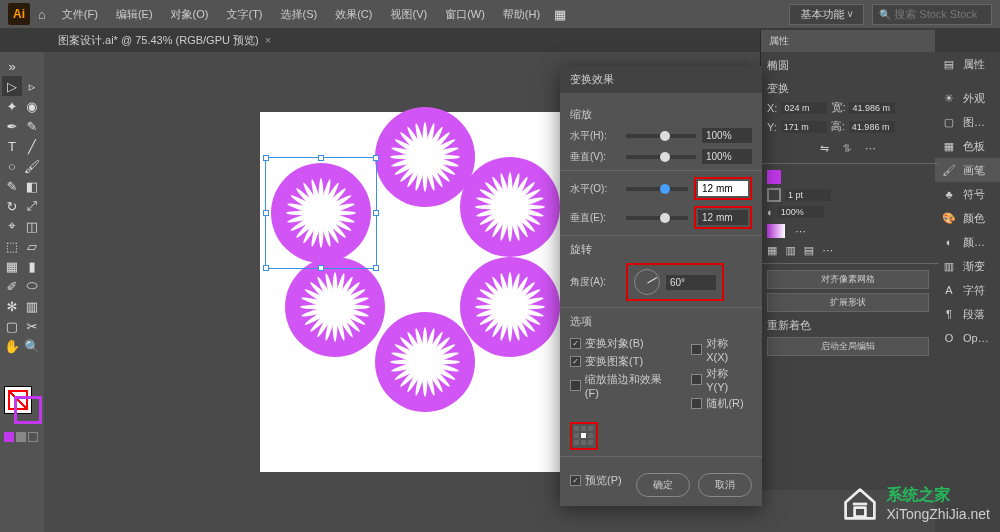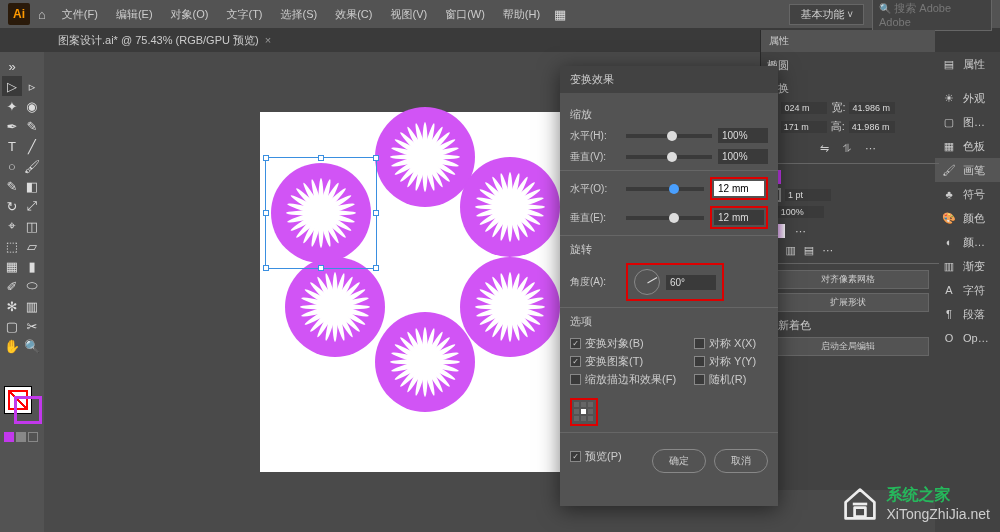--- a/index.html
+++ b/index.html
@@ -22,21 +22,21 @@
 .color-strip{position:absolute;bottom:90px;left:4px;width:36px}
 .fill-box{width:28px;height:28px;background:#fff;border:1px solid #000;position:relative}
 .fill-box::after{content:"";position:absolute;inset:3px;border:2px solid red;background:linear-gradient(45deg,transparent 45%,red 45%,red 55%,transparent 55%)}
 .stroke-box{width:28px;height:28px;border:3px solid #c238ec;background:transparent;position:absolute;left:10px;top:10px}
 .canvas-wrap{position:absolute;left:44px;top:0;right:65px;bottom:0;background:#4a4a4a;display:flex;align-items:center;justify-content:center}
 .artboard{width:380px;height:360px;background:#fff;position:relative;left:-40px}
 .flower{position:absolute;width:110px;height:110px}
 .flower svg{width:100%;height:100%}
 .sel-box{position:absolute;border:1px solid #3a8fe0;width:112px;height:112px;left:5px;top:45px}
 .sel-h{position:absolute;width:6px;height:6px;background:#fff;border:1px solid #3a8fe0}
-.dialog{position:absolute;left:560px;top:66px;width:218px;height:440px;background:#535353;box-shadow:0 4px 20px rgba(0,0,0,.5);z-index:100}
+.dialog{position:absolute;left:560px;top:66px;width:202px;height:440px;background:#535353;box-shadow:0 4px 20px rgba(0,0,0,.5);z-index:100}
 .dlg-title{padding:6px 10px;background:#424242;font-size:11px}
 .dlg-body{padding:8px 10px}
 .sec-title{margin:6px 0 4px}
 .field-row{display:flex;align-items:center;gap:6px;margin:6px 0}
 .field-label{width:50px;text-align:left;font-size:10px}
 .slider{flex:1;height:4px;background:#3a3a3a;position:relative}
 .slider-thumb{position:absolute;width:10px;height:10px;background:#ddd;border-radius:50%;top:-3px}
 .val-input{width:50px;background:#3a3a3a;border:none;color:#ddd;padding:2px 4px;font-size:10px;text-align:left}
 .val-input.lit{background:#fff;color:#000}
 .redbox{border:2px solid #d00;padding:2px}
@@ -75,21 +75,21 @@
   <span class="menu-item">对象(O)</span>
   <span class="menu-item">文字(T)</span>
   <span class="menu-item">选择(S)</span>
   <span class="menu-item">效果(C)</span>
   <span class="menu-item">视图(V)</span>
   <span class="menu-item">窗口(W)</span>
   <span class="menu-item">帮助(H)</span>
   <span class="tool">▦</span>
   <div class="top-right">
     <span class="basic-btn"><span>基本功能</span> ˅</span>
-    <span class="search-box">🔍 <span style="color:#777">搜索 Adobe Adobe</span></span>
+    <span class="search-box">🔍 <span style="color:#777">搜索 Stock Stock</span></span>
   </div>
 </div>
 
 <div class="tabbar">
   <div class="tab">
     <span>图案设计.ai* @ 75.43% (RGB/GPU 预览)</span>
     <span class="tab-close">×</span>
   </div>
 </div>
 

